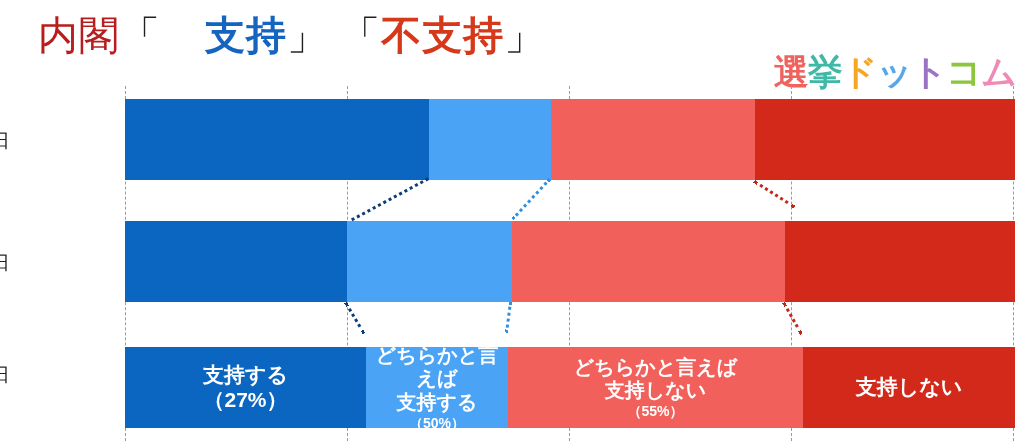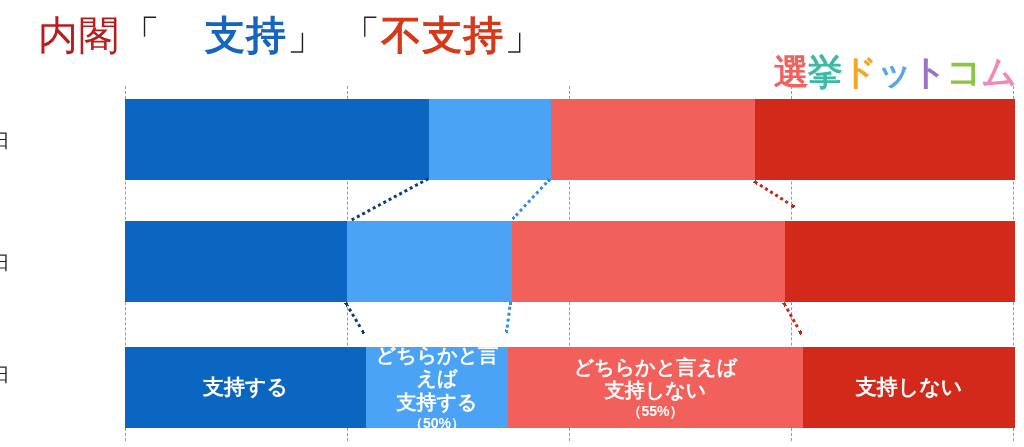--- a/index.html
+++ b/index.html
@@ -127,20 +127,21 @@
   <div class="row row-2">
     <div class="seg" style="left:0px;width:222px;background:#0b66c2;"></div>
     <div class="seg" style="left:222px;width:165px;background:#4aa3f5;"></div>
     <div class="seg" style="left:387px;width:273px;background:#f2605c;"></div>
     <div class="seg" style="left:660px;width:230px;background:#d3291a;"></div>
   </div>
 
   <div class="row row-3">
     <div class="seg big" style="left:0px;width:241px;background:#0b66c2;">
       <span class="lbl-main">支持する</span>
+      <span class="lbl-pct">（27%）</span>
     </div>
     <div class="seg small" style="left:241px;width:142px;background:#4aa3f5;">
       <span class="lbl-main">どちらかと言えば</span>
       <span class="lbl-main">支持する</span>
       <span class="lbl-pct">（50%）</span>
     </div>
     <div class="seg small" style="left:383px;width:295px;background:#f2605c;">
       <span class="lbl-main">どちらかと言えば</span>
       <span class="lbl-main">支持しない</span>
       <span class="lbl-pct">（55%）</span>

